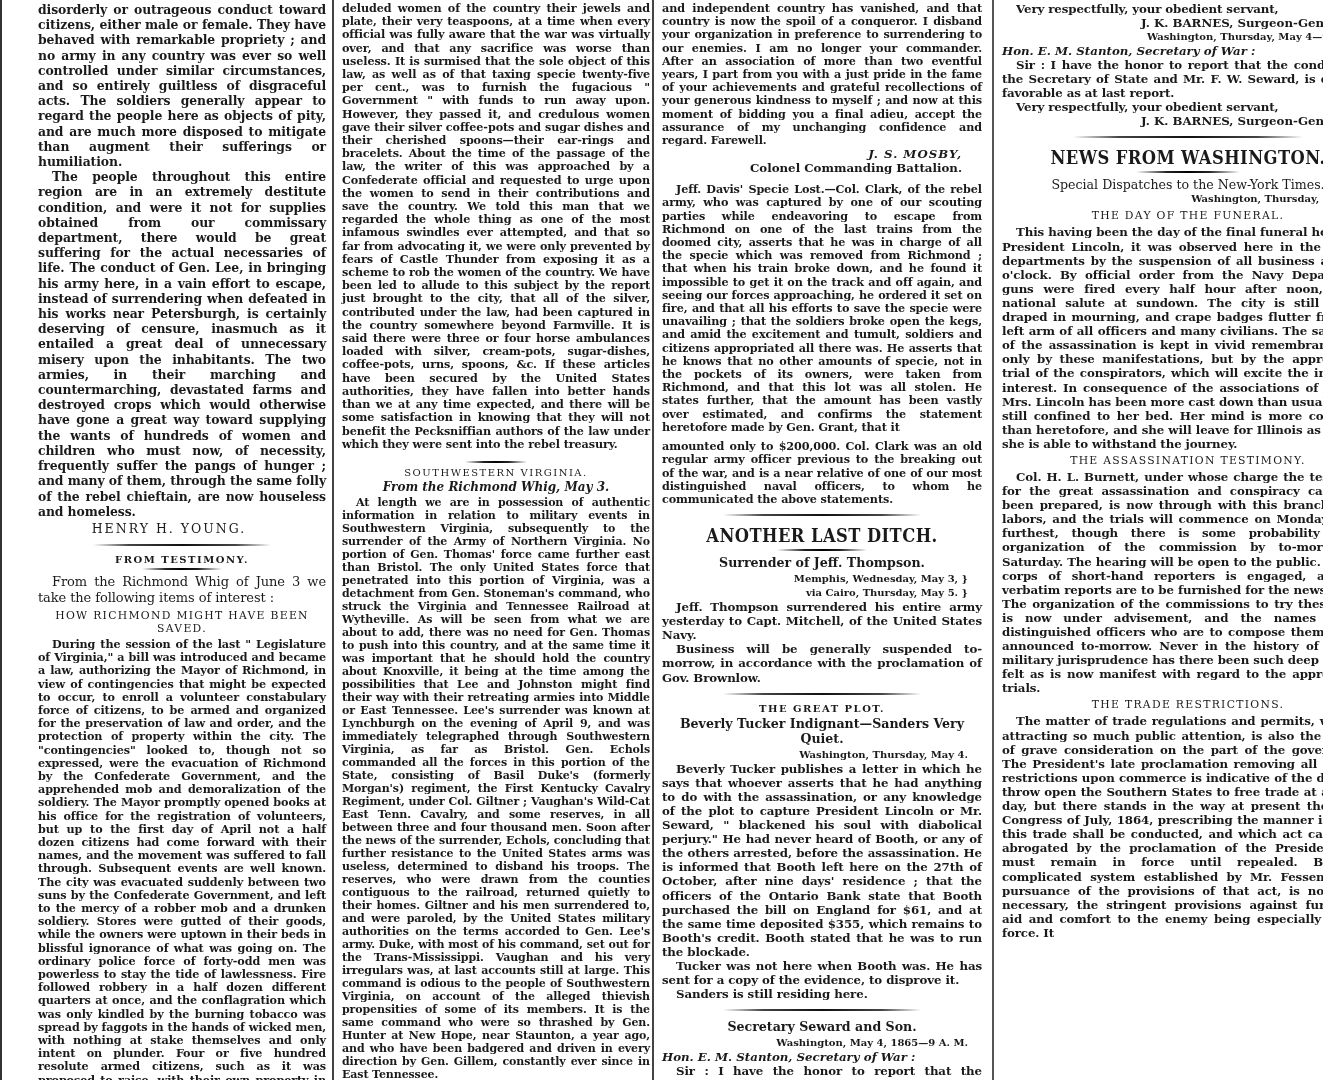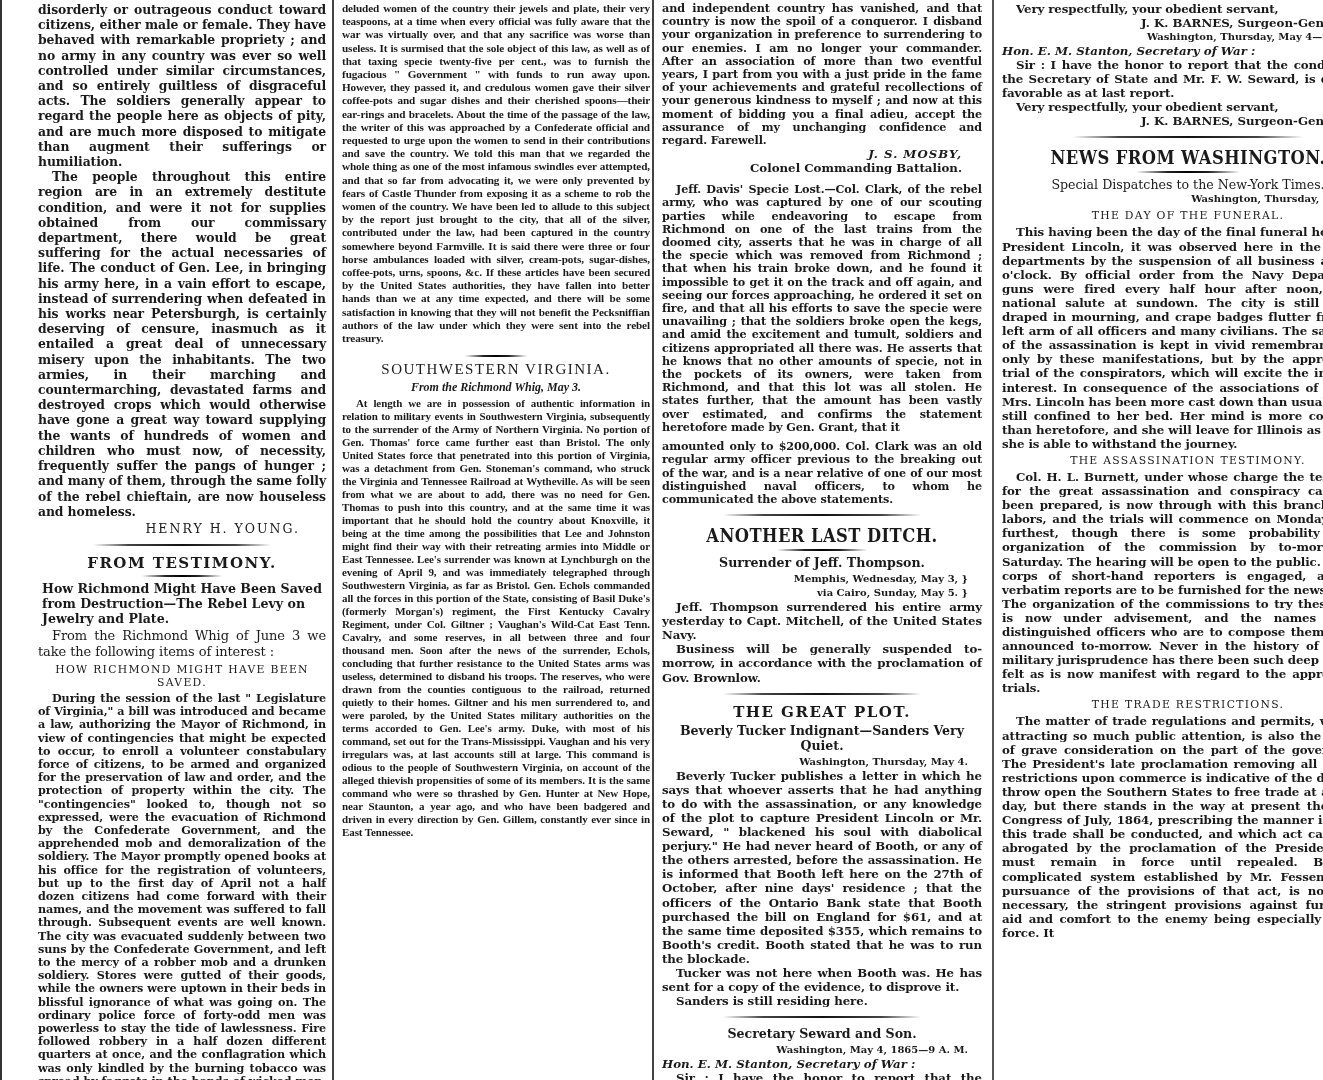--- a/index.html
+++ b/index.html
@@ -1,50 +1,49 @@
 <!DOCTYPE html>
 <html><head>
 <meta charset="utf-8">
 <style>
   html,body{margin:0;padding:0;background:#fff;}
   body{width:1323px;height:1080px;overflow:hidden;position:relative;color:#1a1a1a;
     font-family:"DejaVu Serif","Liberation Serif",serif;}
   .col{position:absolute;top:0;height:1080px;box-sizing:border-box;padding:2px 6px 0 8px;overflow:hidden;}
   #c1{left:0;width:332px;border-left:2px solid #333;padding-left:36px;}
-  #c2{left:332px;width:324px;border-left:2px solid #444;font-family:Liberation Serif, serif;}
+  #c2{left:332px;width:324px;border-left:2px solid #444;}
   #c3{left:652px;width:336px;border-left:2px solid #444;}
   #c4{left:992px;width:388px;border-left:2px solid #555;}
   p{margin:0;font-size:11.2px;line-height:13.2px;text-align:justify;font-weight:bold;letter-spacing:-0.1px;}
   p.ind{text-indent:14px;}
   p.big{font-size:12.4px;line-height:15.2px;}
   p.mid{font-size:11.8px;line-height:14.1px;}
-  .sig{text-align:right;font-size:12.5px;font-weight:normal;letter-spacing:2px;margin:2px 26px 4px 0;}
+  .sig{text-align:center;font-size:12.5px;font-weight:normal;letter-spacing:2px;margin:2px 26px 4px 0;}
   .sig2{text-align:right;font-size:11.8px;font-weight:bold;margin:0 20px 0 0;line-height:14px;}
   .dateline{text-align:right;font-size:10px;font-weight:bold;line-height:14px;margin-right:14px;}
   .salute{font-style:italic;font-size:11.8px;font-weight:bold;line-height:14px;}
   .rule{height:2px;margin:8px auto;width:62%;background:linear-gradient(90deg,transparent,#444 20%,#111 50%,#444 80%,transparent);}
   .srule{height:2px;margin:3px auto 4px;width:28%;background:linear-gradient(90deg,transparent,#222 30%,#000 50%,#222 70%,transparent);}
-  h2{margin:4px 0 2px;text-align:center;font-size:15px;letter-spacing:1.5px;font-weight:bold;}
+  h2{margin:4px 0 2px;text-align:center;font-size:10px;letter-spacing:1.5px;font-weight:bold;}
   h2.black{font-size:19px;letter-spacing:0.5px;font-weight:900;transform:scaleX(0.86);}
   h3{margin:2px 0 2px;text-align:center;font-size:12.6px;font-weight:900;line-height:15px;}
   h4{margin:3px 0 3px;text-align:center;font-size:10.8px;font-weight:normal;letter-spacing:1.3px;}
   .subhead{text-align:center;font-size:12px;font-style:italic;font-weight:bold;margin:1px 0 2px;}
   .center{text-align:center;font-size:12.6px;font-weight:bold;line-height:15px;}
 </style>
 </head>
 <body>
 
 <div class="col" id="c1">
   <p class="ind big" style="text-indent:0">disorderly or outrageous conduct toward citizens, either male or female. They have behaved with remarkable propriety ; and no army in any country was ever so well controlled under similar circumstances, and so entirely guiltless of disgraceful acts. The soldiers generally appear to regard the people here as objects of pity, and are much more disposed to mitigate than augment their sufferings or humiliation.</p>
   <p class="ind big">The people throughout this entire region are in an extremely destitute condition, and were it not for supplies obtained from our commissary department, there would be great suffering for the actual necessaries of life. The conduct of Gen. Lee, in bringing his army here, in a vain effort to escape, instead of surrendering when defeated in his works near Petersburgh, is certainly deserving of censure, inasmuch as it entailed a great deal of unnecessary misery upon the inhabitants. The two armies, in their marching and countermarching, devastated farms and destroyed crops which would otherwise have gone a great way toward supplying the wants of hundreds of women and children who must now, of necessity, frequently suffer the pangs of hunger ; and many of them, through the same folly of the rebel chieftain, are now houseless and homeless.</p>
   <div class="sig">HENRY H. YOUNG.</div>
   <div class="rule"></div>
   <h2>FROM TESTIMONY.</h2>
   <div class="srule"></div>
-  <h3 style="text-align:left;padding-left:4px;">How Richmond Might Have Been Saved from Destruction—The Rebel Levy on Jewelry and Plate.</h3>
   <p class="ind big" style="font-weight:normal;font-size:13px;line-height:16px;">From the Richmond Whig of June 3 we take the following items of interest :</p>
   <h4>HOW RICHMOND MIGHT HAVE BEEN SAVED.</h4>
   <p class="ind">During the session of the last " Legislature of Virginia," a bill was introduced and became a law, authorizing the Mayor of Richmond, in view of contingencies that might be expected to occur, to enroll a volunteer constabulary force of citizens, to be armed and organized for the preservation of law and order, and the protection of property within the city. The "contingencies" looked to, though not so expressed, were the evacuation of Richmond by the Confederate Government, and the apprehended mob and demoralization of the soldiery. The Mayor promptly opened books at his office for the registration of volunteers, but up to the first day of April not a half dozen citizens had come forward with their names, and the movement was suffered to fall through. Subsequent events are well known. The city was evacuated suddenly between two suns by the Confederate Government, and left to the mercy of a robber mob and a drunken soldiery. Stores were gutted of their goods, while the owners were uptown in their beds in blissful ignorance of what was going on. The ordinary police force of forty-odd men was powerless to stay the tide of lawlessness. Fire followed robbery in a half dozen different quarters at once, and the conflagration which was only kindled by the burning tobacco was spread by faggots in the hands of wicked men, with nothing at stake themselves and only intent on plunder. Four or five hundred resolute armed citizens, such as it was proposed to raise, with their own property in peril, could have checked the wholesale robbery and arson of that fearful morning of April 3, and saved millions' worth of property. But in an evil hour for Richmond, and in neglect of the maxim that " forewarned is forearmed," the precaution was disregarded, and the sad consequences are apparent to all.</p>
 
 </div>
 
 <div class="col" id="c2">
   <p>deluded women of the country their jewels and plate, their very teaspoons, at a time when every official was fully aware that the war was virtually over, and that any sacrifice was worse than useless. It is surmised that the sole object of this law, as well as of that taxing specie twenty-five per cent., was to furnish the fugacious " Government " with funds to run away upon. However, they passed it, and credulous women gave their silver coffee-pots and sugar dishes and their cherished spoons—their ear-rings and bracelets. About the time of the passage of the law, the writer of this was approached by a Confederate official and requested to urge upon the women to send in their contributions and save the country. We told this man that we regarded the whole thing as one of the most infamous swindles ever attempted, and that so far from advocating it, we were only prevented by fears of Castle Thunder from exposing it as a scheme to rob the women of the country. We have been led to allude to this subject by the report just brought to the city, that all of the silver, contributed under the law, had been captured in the country somewhere beyond Farmville. It is said there were three or four horse ambulances loaded with silver, cream-pots, sugar-dishes, coffee-pots, urns, spoons, &amp;c. If these articles have been secured by the United States authorities, they have fallen into better hands than we at any time expected, and there will be some satisfaction in knowing that they will not benefit the Pecksniffian authors of the law under which they were sent into the rebel treasury.</p>
   <div class="srule" style="margin-top:10px;width:20%"></div>
   <h2 style="font-weight:normal;">SOUTHWESTERN VIRGINIA.</h2>
@@ -57,21 +56,21 @@
   <p>and independent country has vanished, and that country is now the spoil of a conqueror. I disband your organization in preference to surrendering to our enemies. I am no longer your commander. After an association of more than two eventful years, I part from you with a just pride in the fame of your achievements and grateful recollections of your generous kindness to myself ; and now at this moment of bidding you a final adieu, accept the assurance of my unchanging confidence and regard. Farewell.</p>
   <div class="sig2" style="font-style:italic;letter-spacing:1px;">J. S. MOSBY,</div>
   <div class="sig2">Colonel Commanding Battalion.</div>
   <p class="ind" style="margin-top:8px;">Jeff. Davis' Specie Lost.—Col. Clark, of the rebel army, who was captured by one of our scouting parties while endeavoring to escape from Richmond on one of the last trains from the doomed city, asserts that he was in charge of all the specie which was removed from Richmond ; that when his train broke down, and he found it impossible to get it on the track and off again, and seeing our forces approaching, he ordered it set on fire, and that all his efforts to save the specie were unavailing ; that the soldiers broke open the kegs, and amid the excitement and tumult, soldiers and citizens appropriated all there was. He asserts that he knows that no other amounts of specie, not in the pockets of its owners, were taken from Richmond, and that this lot was all stolen. He states further, that the amount has been vastly over estimated, and confirms the statement heretofore made by Gen. Grant, that it</p>
   <p style="margin-top:6px;">amounted only to $200,000. Col. Clark was an old regular army officer previous to the breaking out of the war, and is a near relative of one of our most distinguished naval officers, to whom he communicated the above statements.</p>
   <div class="rule"></div>
   <h2 class="black">ANOTHER LAST DITCH.</h2>
   <div class="srule"></div>
   <h3>Surrender of Jeff. Thompson.</h3>
   <div class="dateline">Memphis, Wednesday, May 3, }</div>
-  <div class="dateline">via Cairo, Sunday, May 5. }</div>
+  <div class="dateline">via Cairo, Thursday, May 5. }</div>
   <p class="ind mid">Jeff. Thompson surrendered his entire army yesterday to Capt. Mitchell, of the United States Navy.</p>
   <p class="ind mid">Business will be generally suspended to-morrow, in accordance with the proclamation of Gov. Brownlow.</p>
   <div class="rule"></div>
   <h2>THE GREAT PLOT.</h2>
   <h3>Beverly Tucker Indignant—Sanders Very Quiet.</h3>
   <div class="dateline">Washington, Thursday, May 4.</div>
   <p class="ind mid">Beverly Tucker publishes a letter in which he says that whoever asserts that he had anything to do with the assassination, or any knowledge of the plot to capture President Lincoln or Mr. Seward, " blackened his soul with diabolical perjury." He had never heard of Booth, or any of the others arrested, before the assassination. He is informed that Booth left here on the 27th of October, after nine days' residence ; that the officers of the Ontario Bank state that Booth purchased the bill on England for $61, and at the same time deposited $355, which remains to Booth's credit. Booth stated that he was to run the blockade.</p>
   <p class="ind mid">Tucker was not here when Booth was. He has sent for a copy of the evidence, to disprove it.</p>
   <p class="ind mid">Sanders is still residing here.</p>
   <div class="rule"></div>

